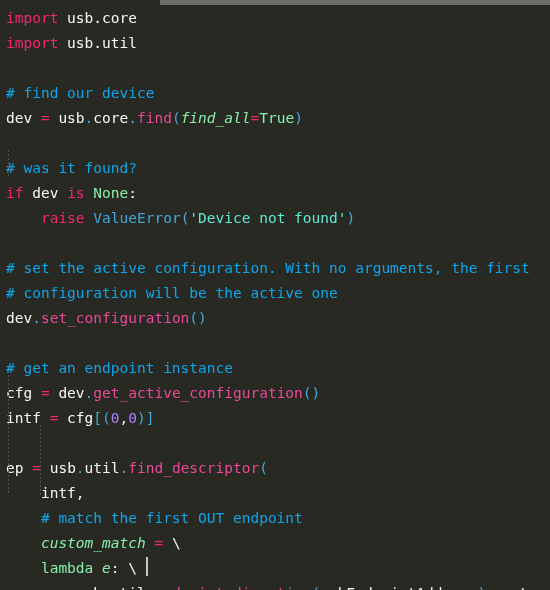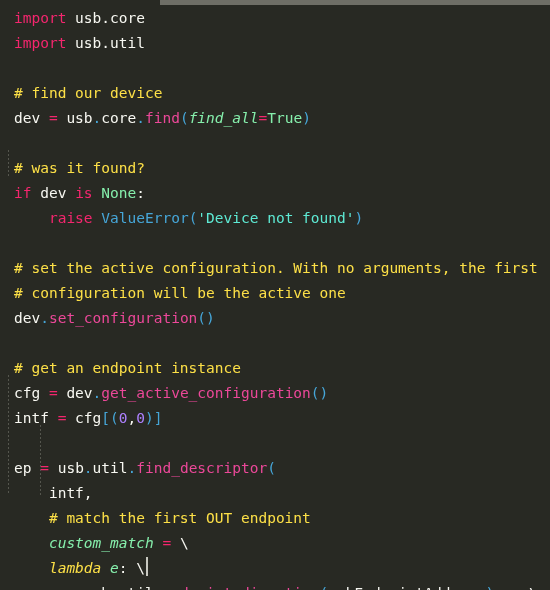--- a/index.html
+++ b/index.html
@@ -31,43 +31,43 @@
   #code {
     position: absolute;
     top: 6px;
     left: 0;
     right: 0;
     white-space: pre;
     padding: 0;
   }
   .line {
     height: 25px;
-    padding-left: 14px;
+    padding-left: 6px;
     position: relative;
     white-space: pre;
   }
   
   .guide {
     position: absolute;
     width: 1px;
     background-image: linear-gradient(to bottom,
       #55564e 0px, #55564e 2px, transparent 2px, transparent 4px);
     background-size: 1px 4px;
     pointer-events: none;
   }
   
   .kw      { color: #f4266e; }
   .kw2     { color: #86efac; }
   .num     { color: #ae81ff; }
   .fn      { color: #ec4899; }
   .cls     { color: #46a6d8; }
   .param   { color: #86efac; font-style: italic; }
-  .lam     { color: #fde047; font-style: italic; }
+  .lam     { color: #86efac; }
   .str     { color: #5eead4; }
-  .com     { color: #fde047; margin-top: 20px; }
+  .com     { color: #0ea5e9; margin-top: 20px; }
   .op      { color: #f4266e; }
   .punct   { color: #46a6d8; }
   .plain   { color: #f8f8f2; }
   .dot     { color: #46a6d8; }
   .cont    { color: #f8f8f2; }
   #caret {
     position: absolute;
     width: 1.5px;
     height: 19px;
     background: #c8c8c0;

